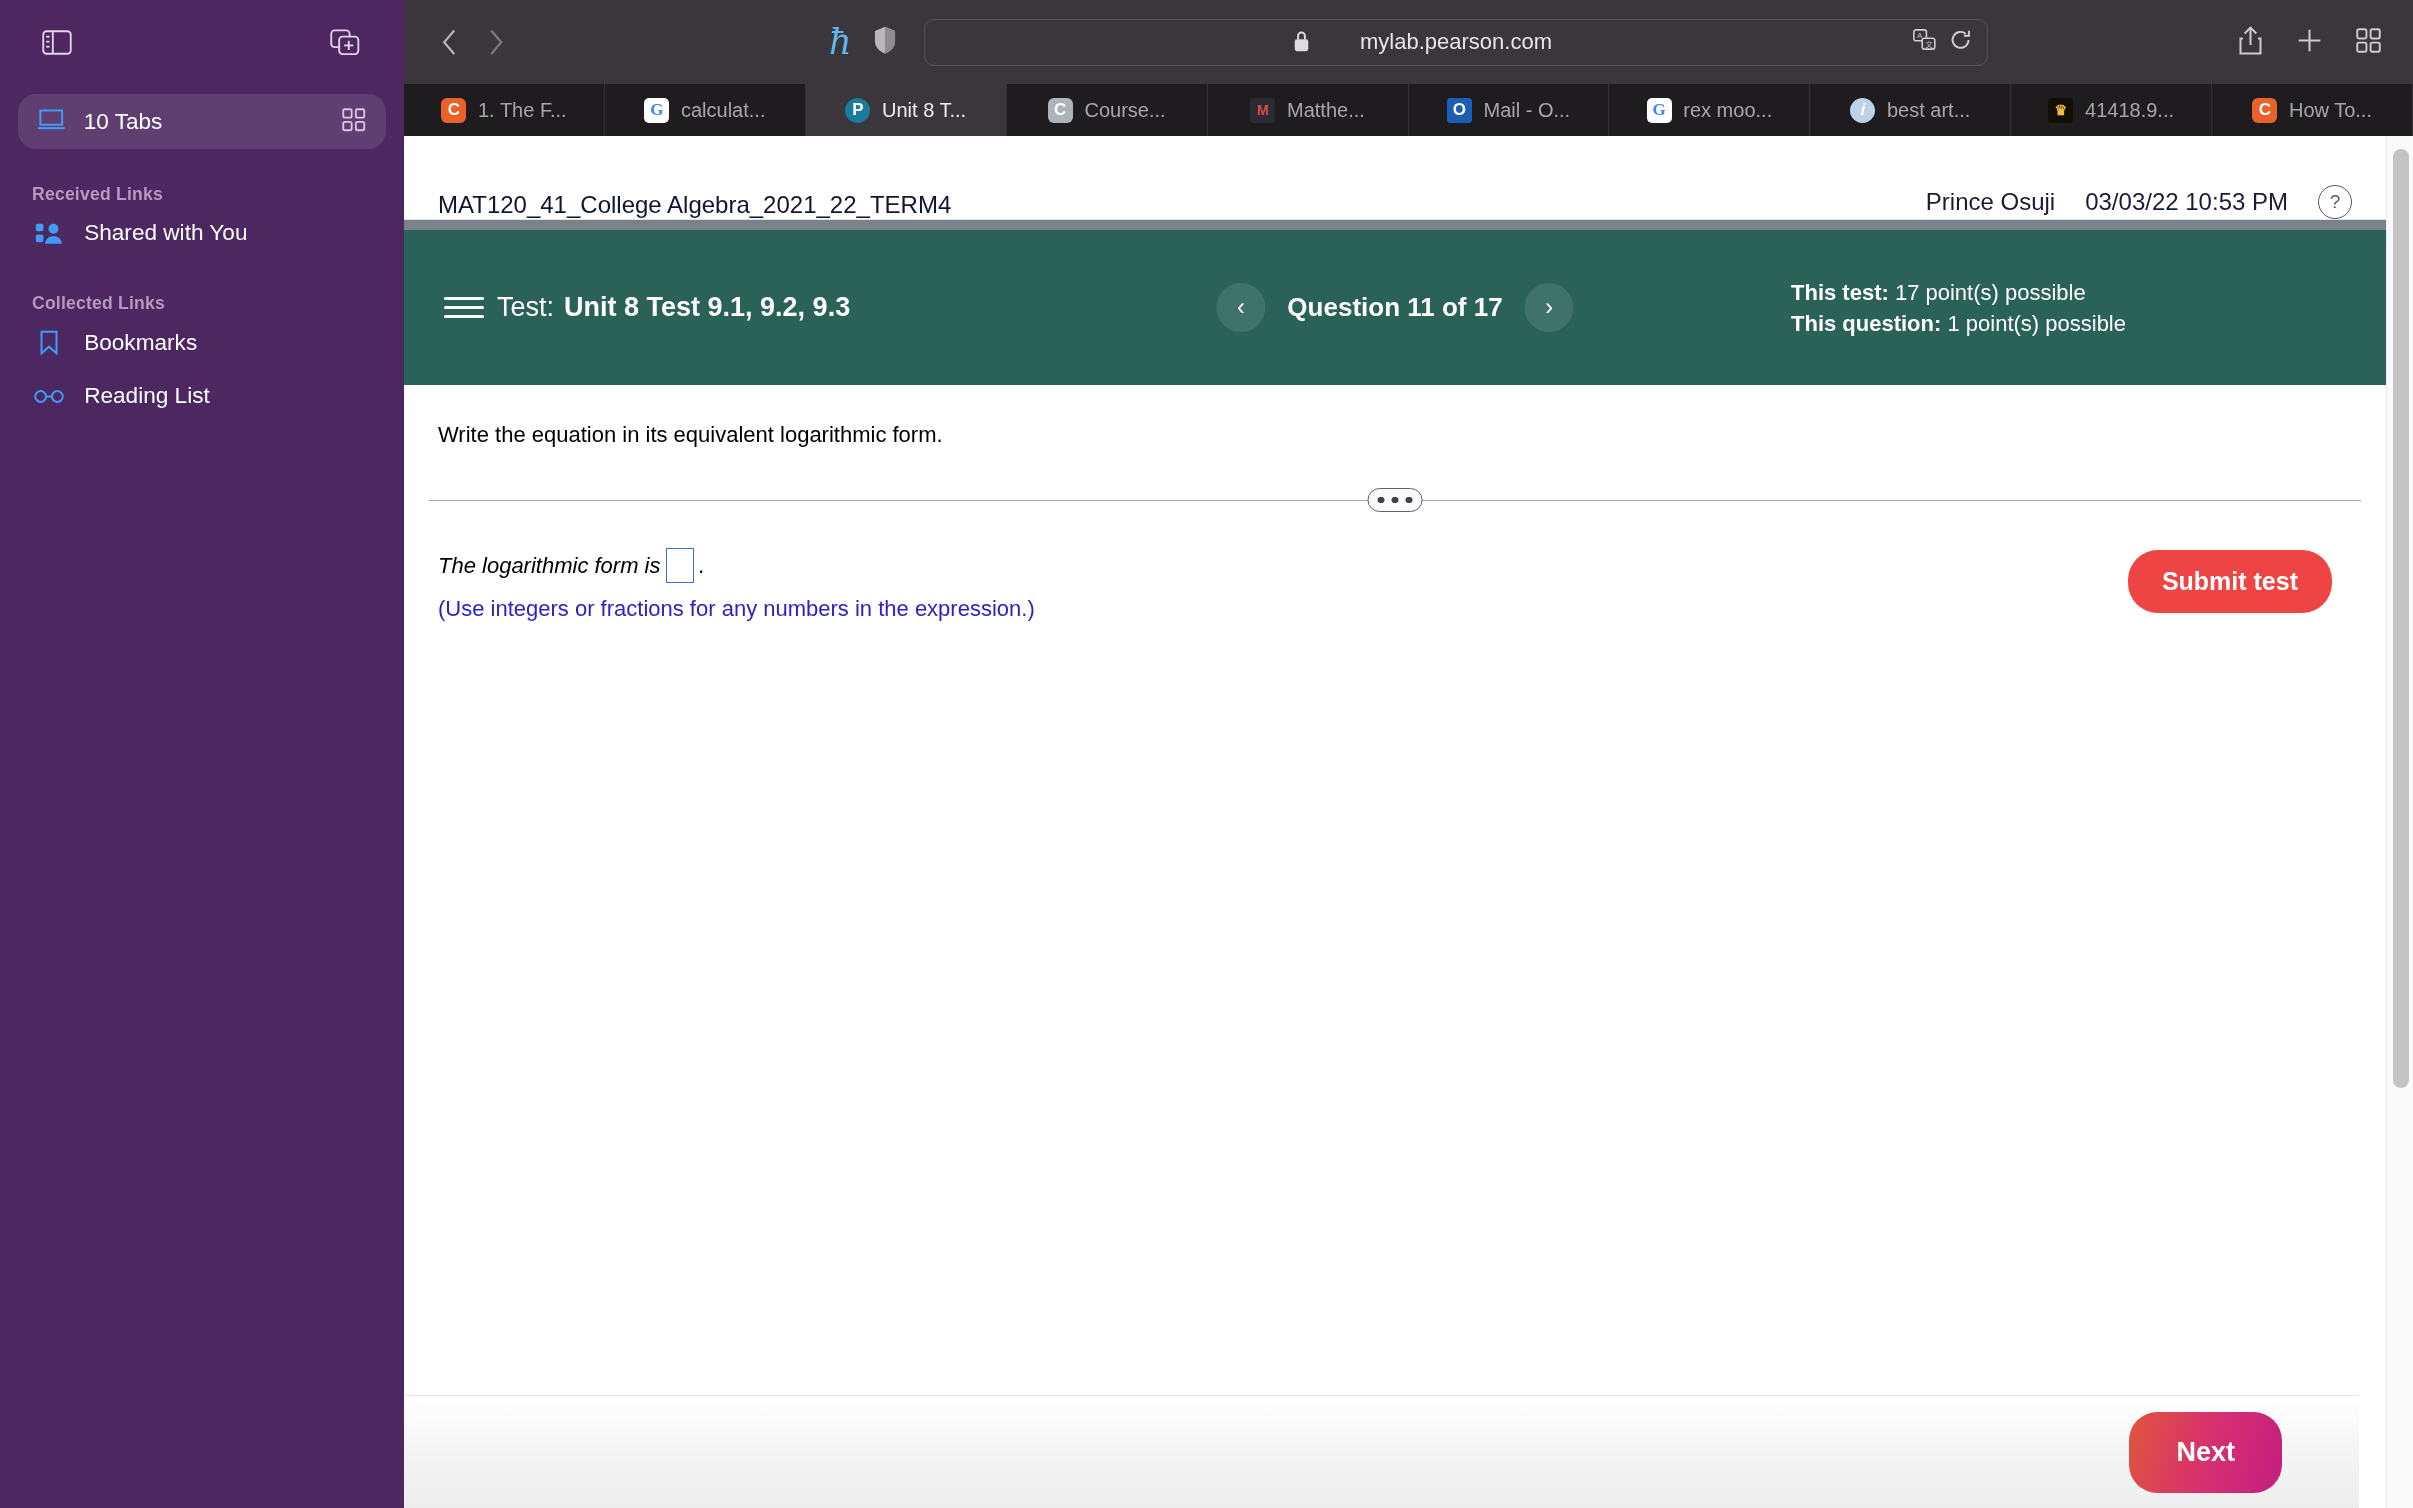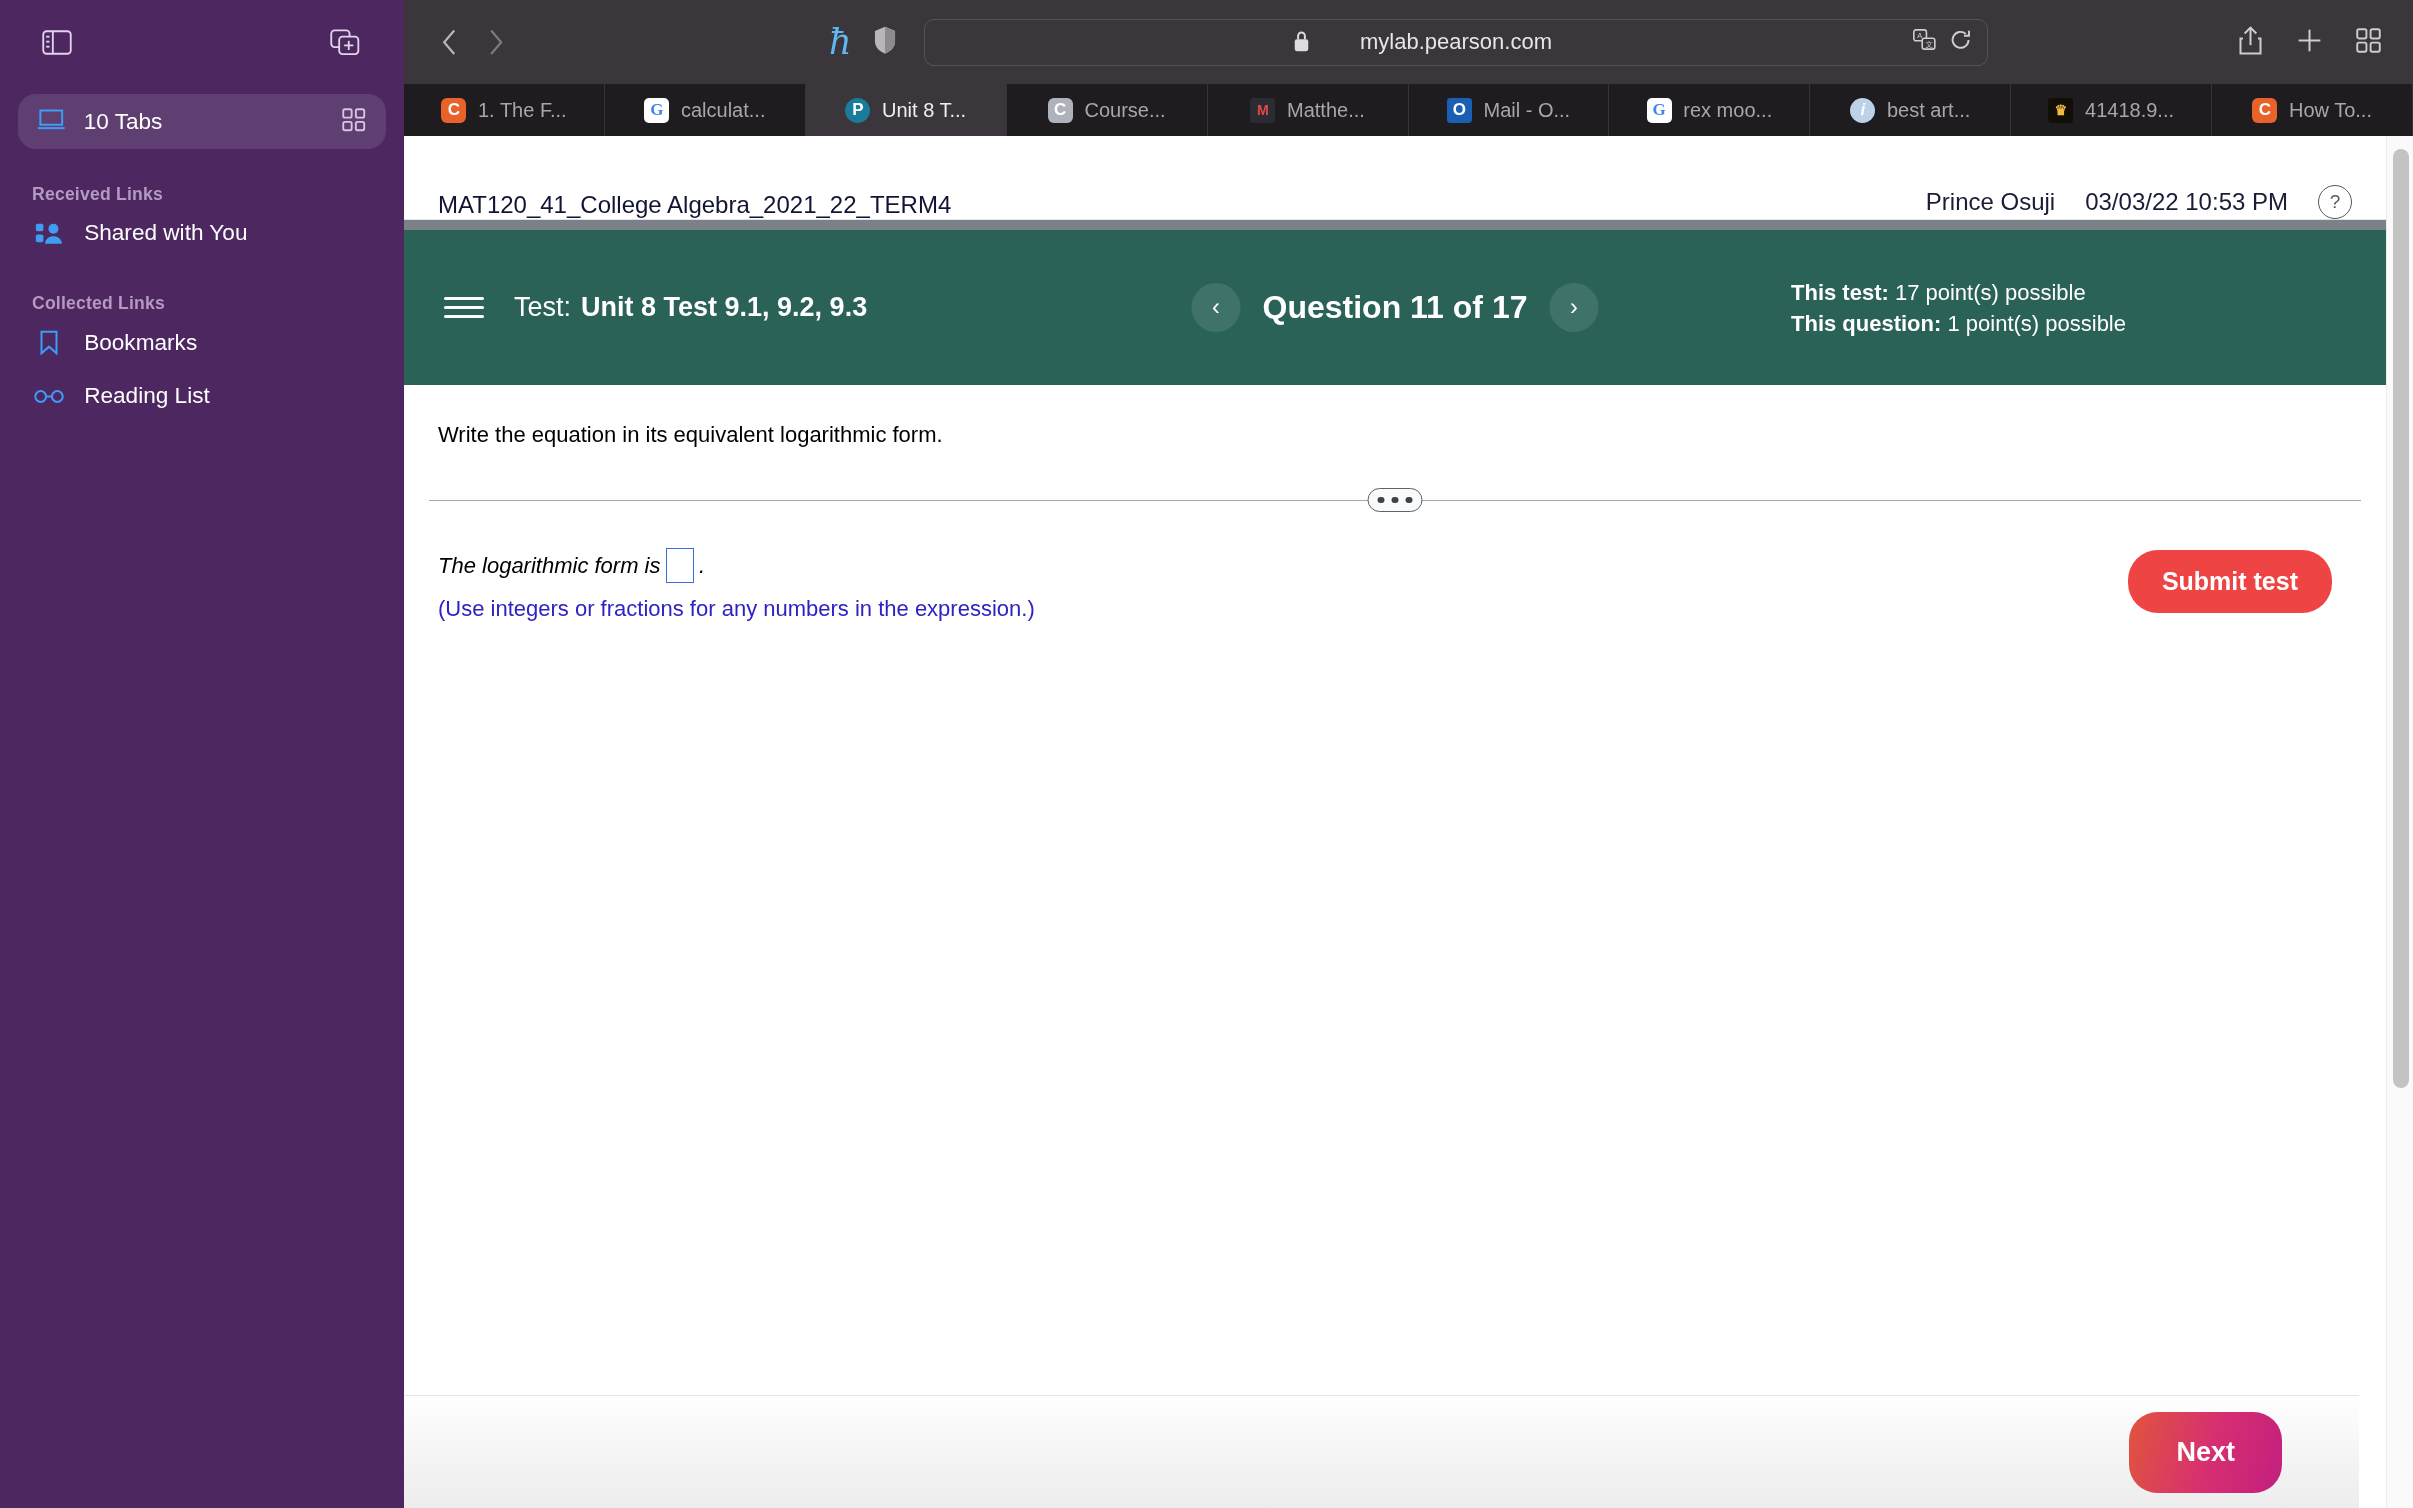--- a/index.html
+++ b/index.html
@@ -137,33 +137,33 @@
   }
 
   .gray-stripe { height:10px; background:#7b8189; }
 
   .testbar {
     height:155px; background:#2a6258; position:relative;
     display:flex; align-items:center; padding:0 0 0 40px;
   }
   .hamburger { width:40px; cursor:pointer; display:flex; flex-direction:column; gap:5.9px; }
   .hamburger span { display:block; height:3.4px; background:#fff; border-radius:1.7px; }
-  .test-label { color:#fff; font-size:27px; margin-left:30px; }
+  .test-label { color:#fff; font-size:27px; margin-left:13px; }
   .test-label b { font-weight:bold; margin-left:10px; }
   .qnav {
     position:absolute; left:50%; transform:translateX(-50%);
     display:flex; align-items:center; gap:22px;
   }
   .qnav-btn {
     width:49px; height:49px; border-radius:50%;
     background:rgba(255,255,255,0.10);
     display:flex; align-items:center; justify-content:center;
     color:#fff; font-size:23.5px; cursor:pointer;
   }
-  .qnav-text { color:#fff; font-size:32px; font-weight:bold; }
+  .qnav-text { color:#fff; font-size:26px; font-weight:bold; }
   .tb-points {
     position:absolute; right:260px; top:50%; transform:translateY(-50%);
     color:#fff; font-size:22px; line-height:1.42;
   }
   .tb-points b { font-weight:bold; }
   .gear-btn {
     position:absolute; right:92px; top:248px;
     width:40px; height:40px; cursor:pointer;
   }
   .submit-btn {

